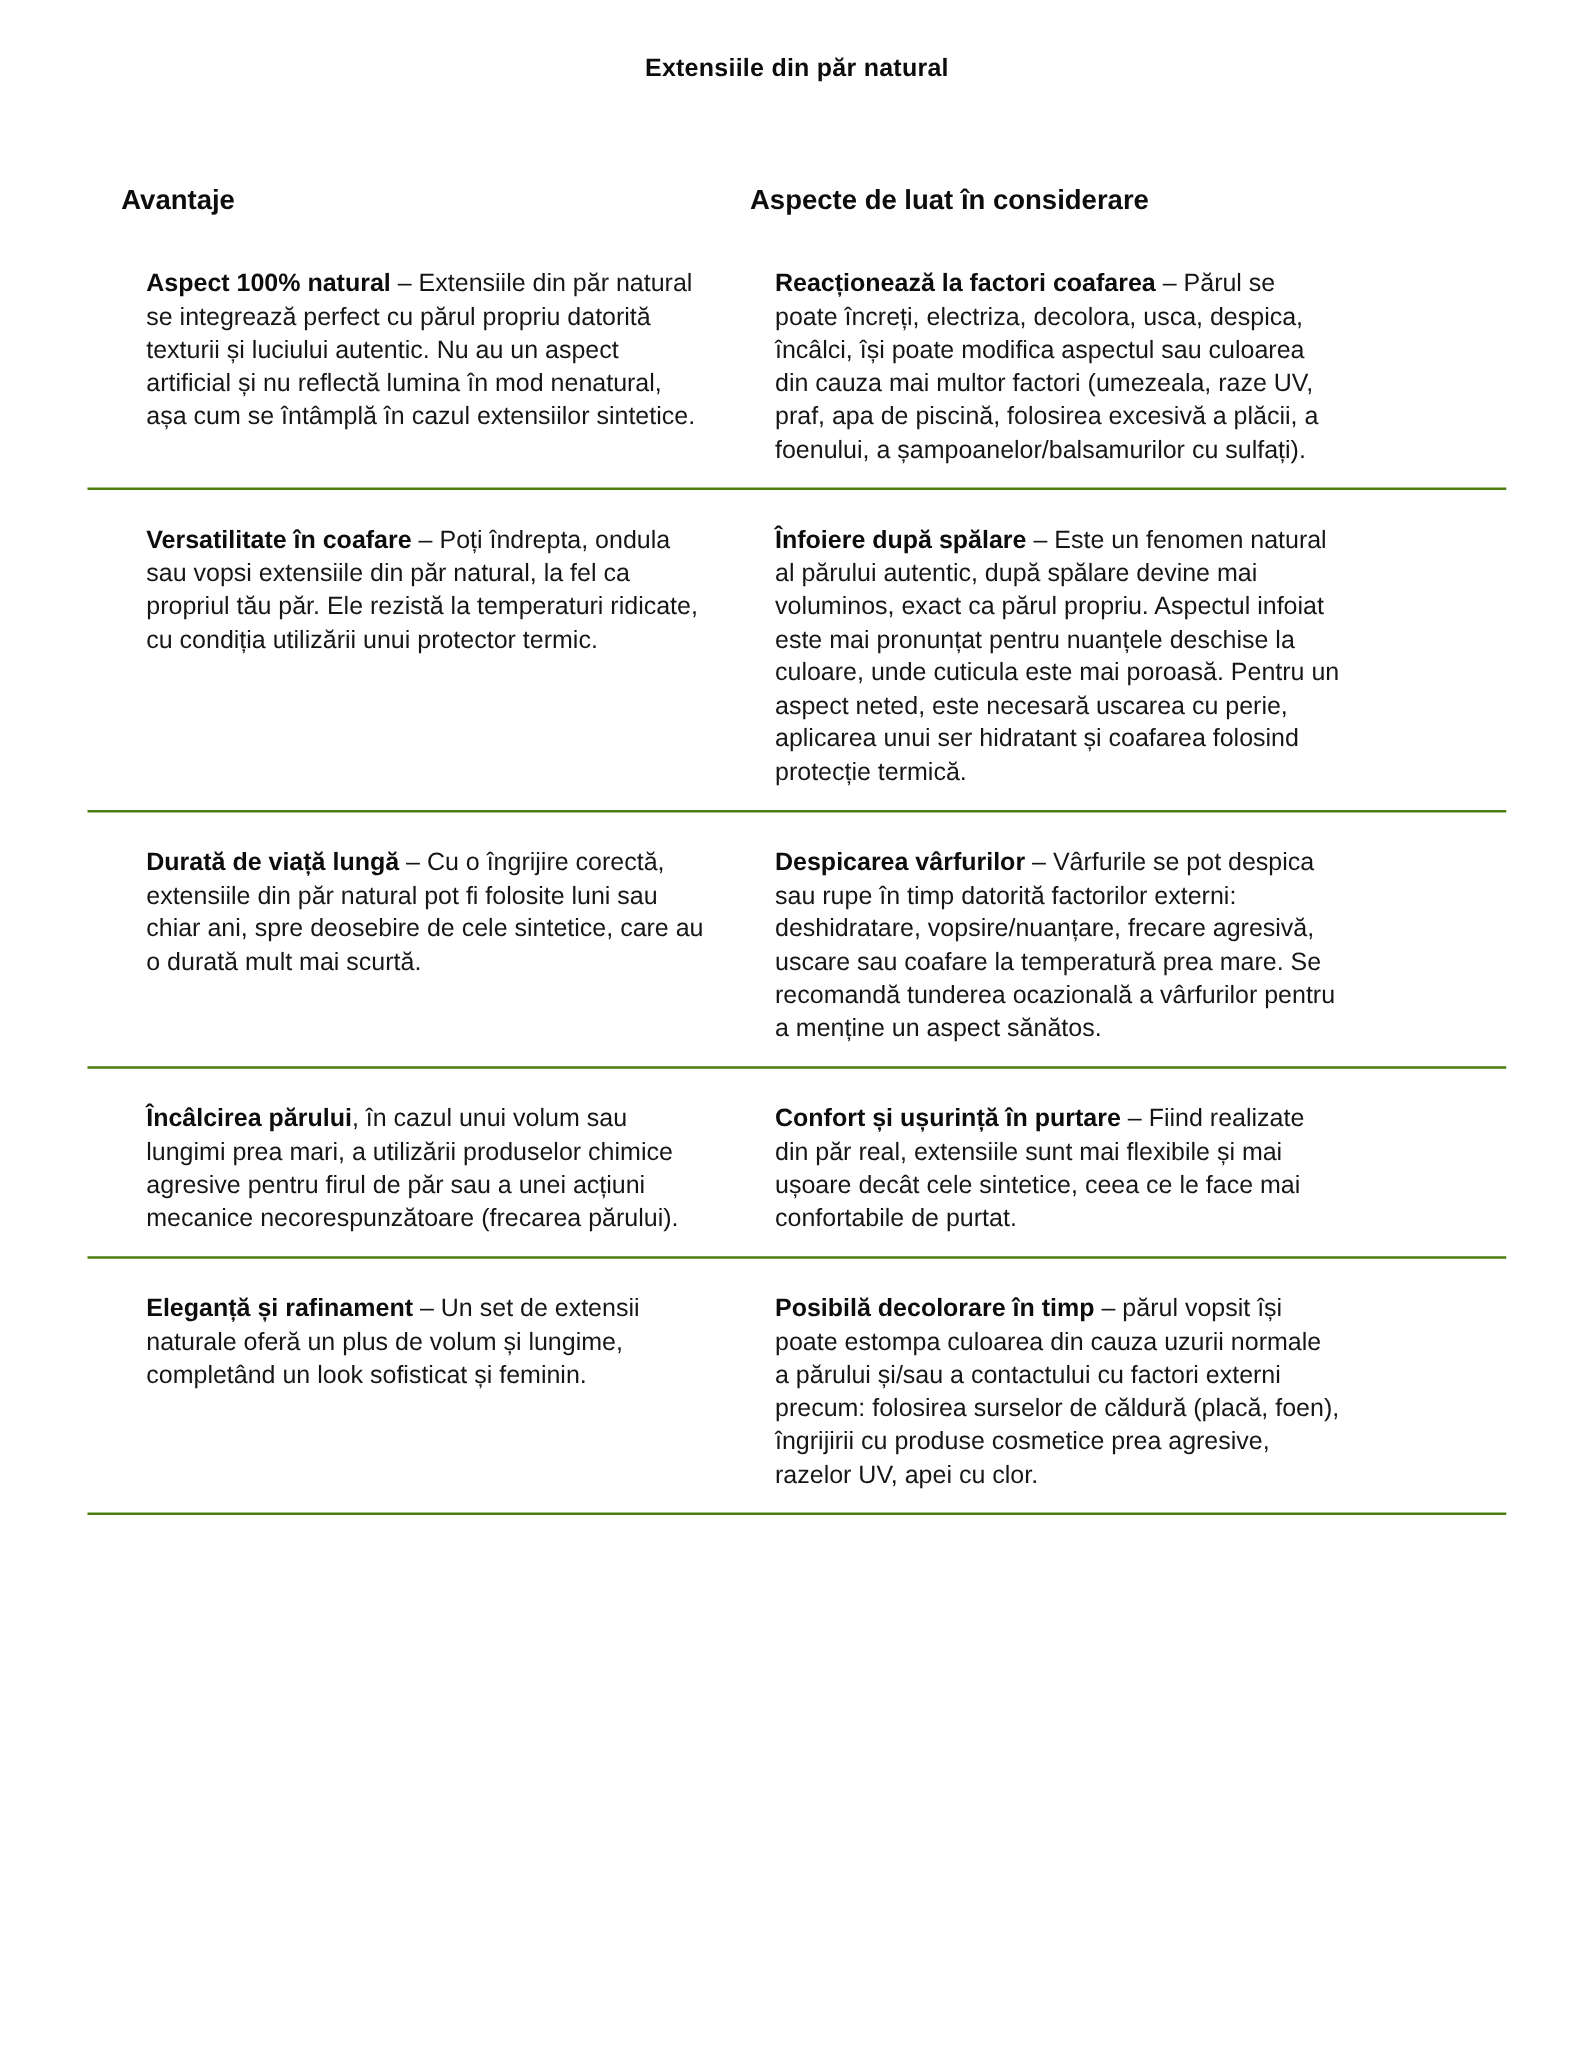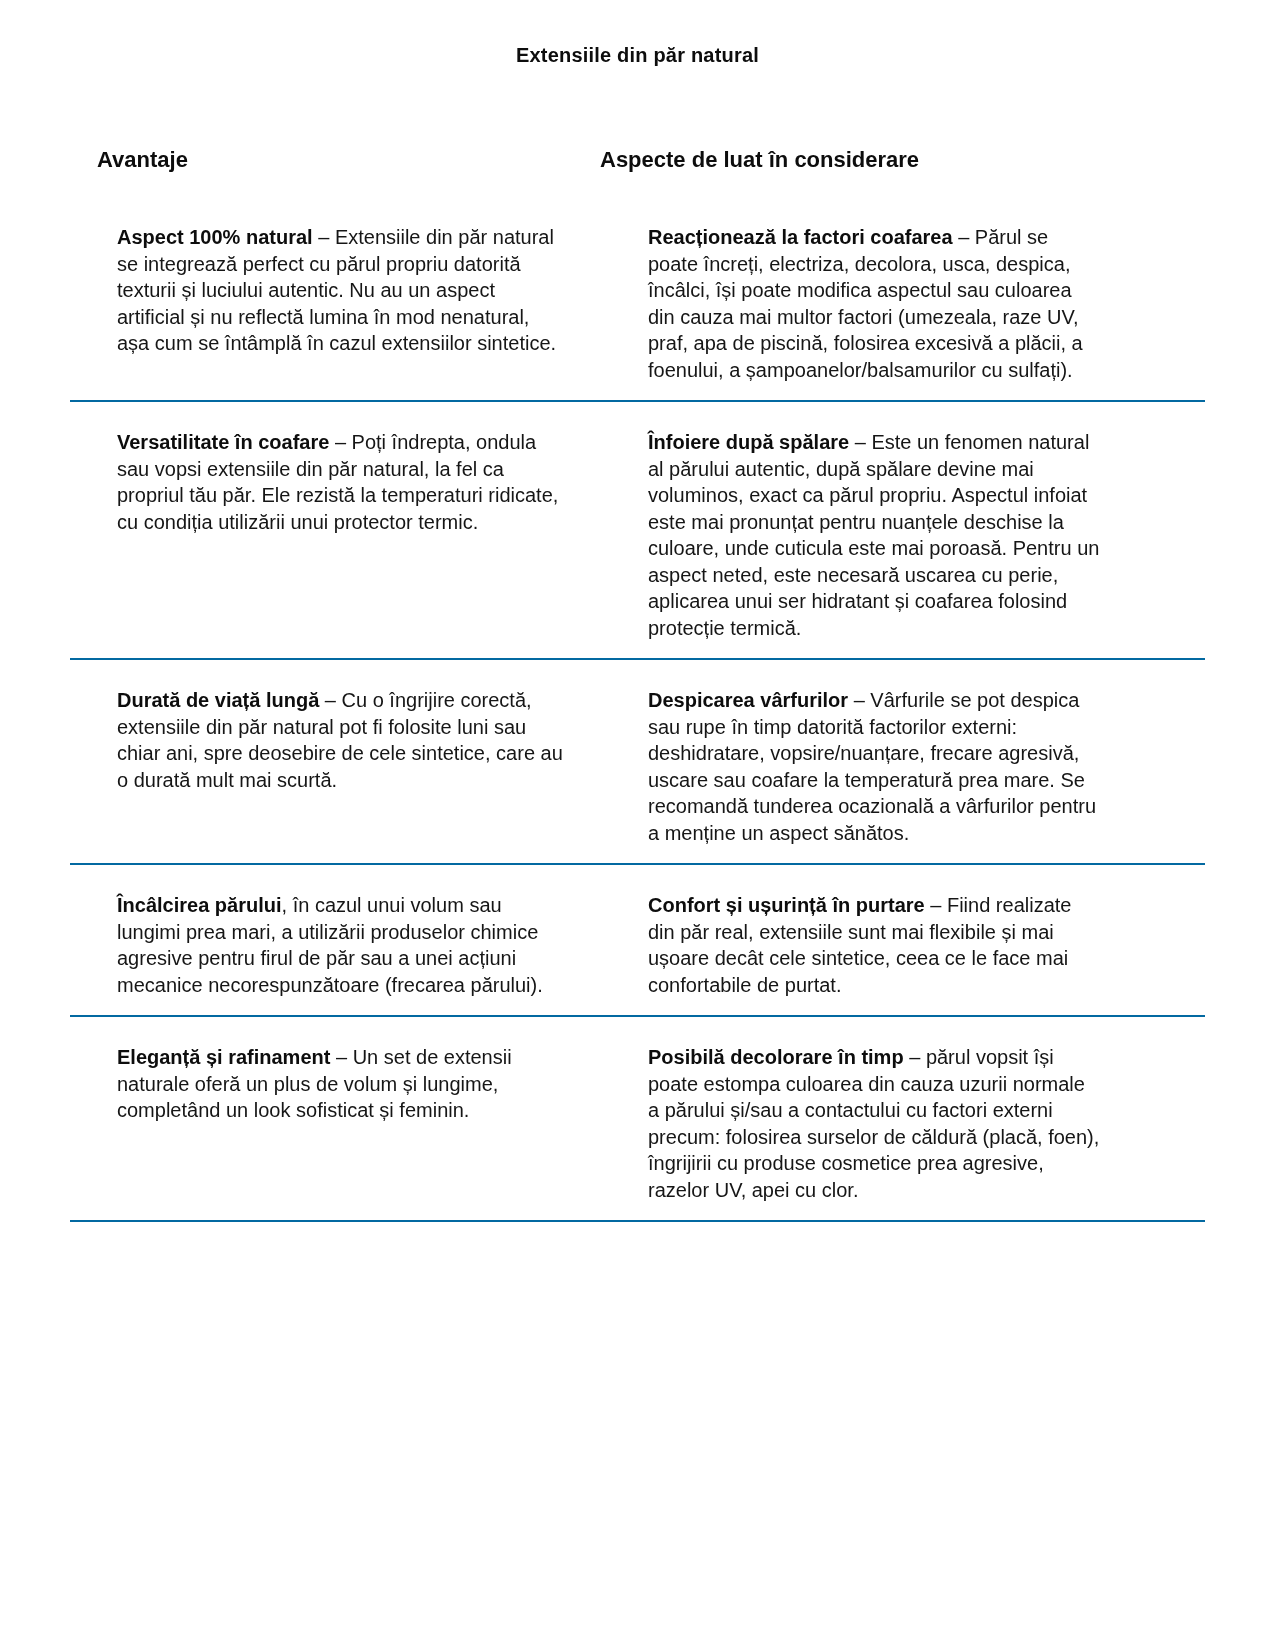--- a/index.html
+++ b/index.html
@@ -22,33 +22,32 @@
     text-align: center;
     font-size: 20px;
     font-weight: bold;
     letter-spacing: 0.2px;
     margin: 0 0 80px 0;
     color: #0d0d0d;
   }
   .head-row {
     display: grid;
     grid-template-columns: 503px 1fr;
-    margin-bottom: 24px;
+    margin-bottom: 14px;
   }
   .col-header {
     font-size: 22px;
     font-weight: bold;
     padding-left: 27px;
     color: #0d0d0d;
   }
   .tbl-row {
     display: grid;
     grid-template-columns: 503px 1fr;
-    border-bottom: 2px solid #0369a1;
-    gap: 28px;
+    border-bottom: 2px solid #4d7c0f;
   }
   .cell {
     padding: 27px 10px 17px 47px;
   }
   .cell p {
     margin: 0;
     font-size: 20px;
     line-height: 26.5px;
     max-width: 452px;
     color: #161616;

